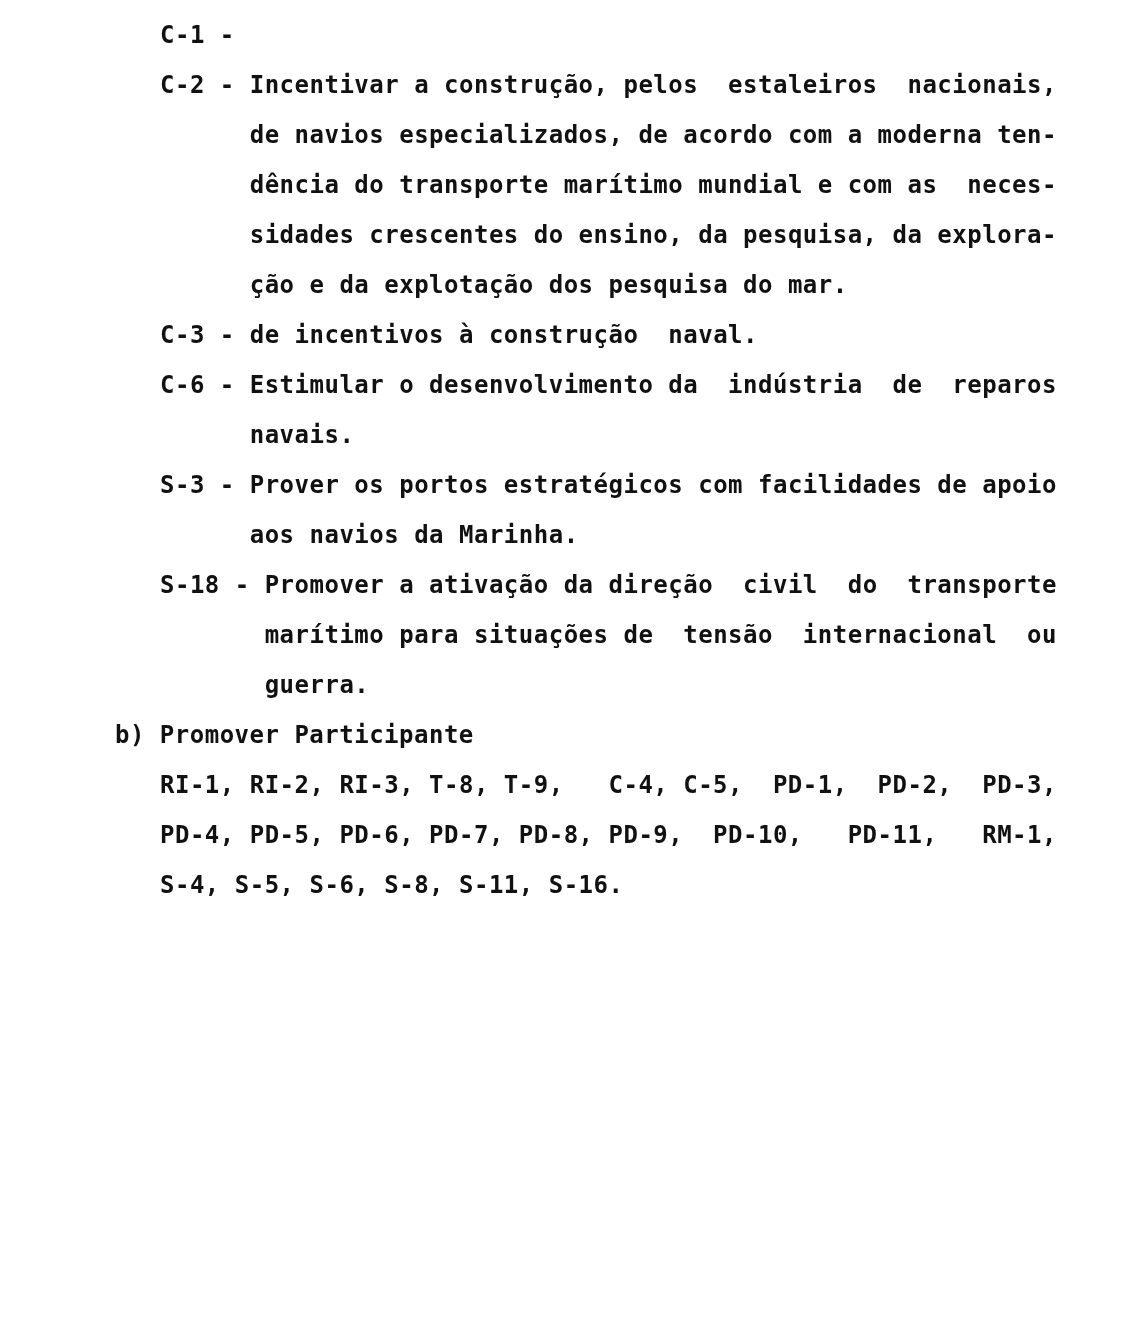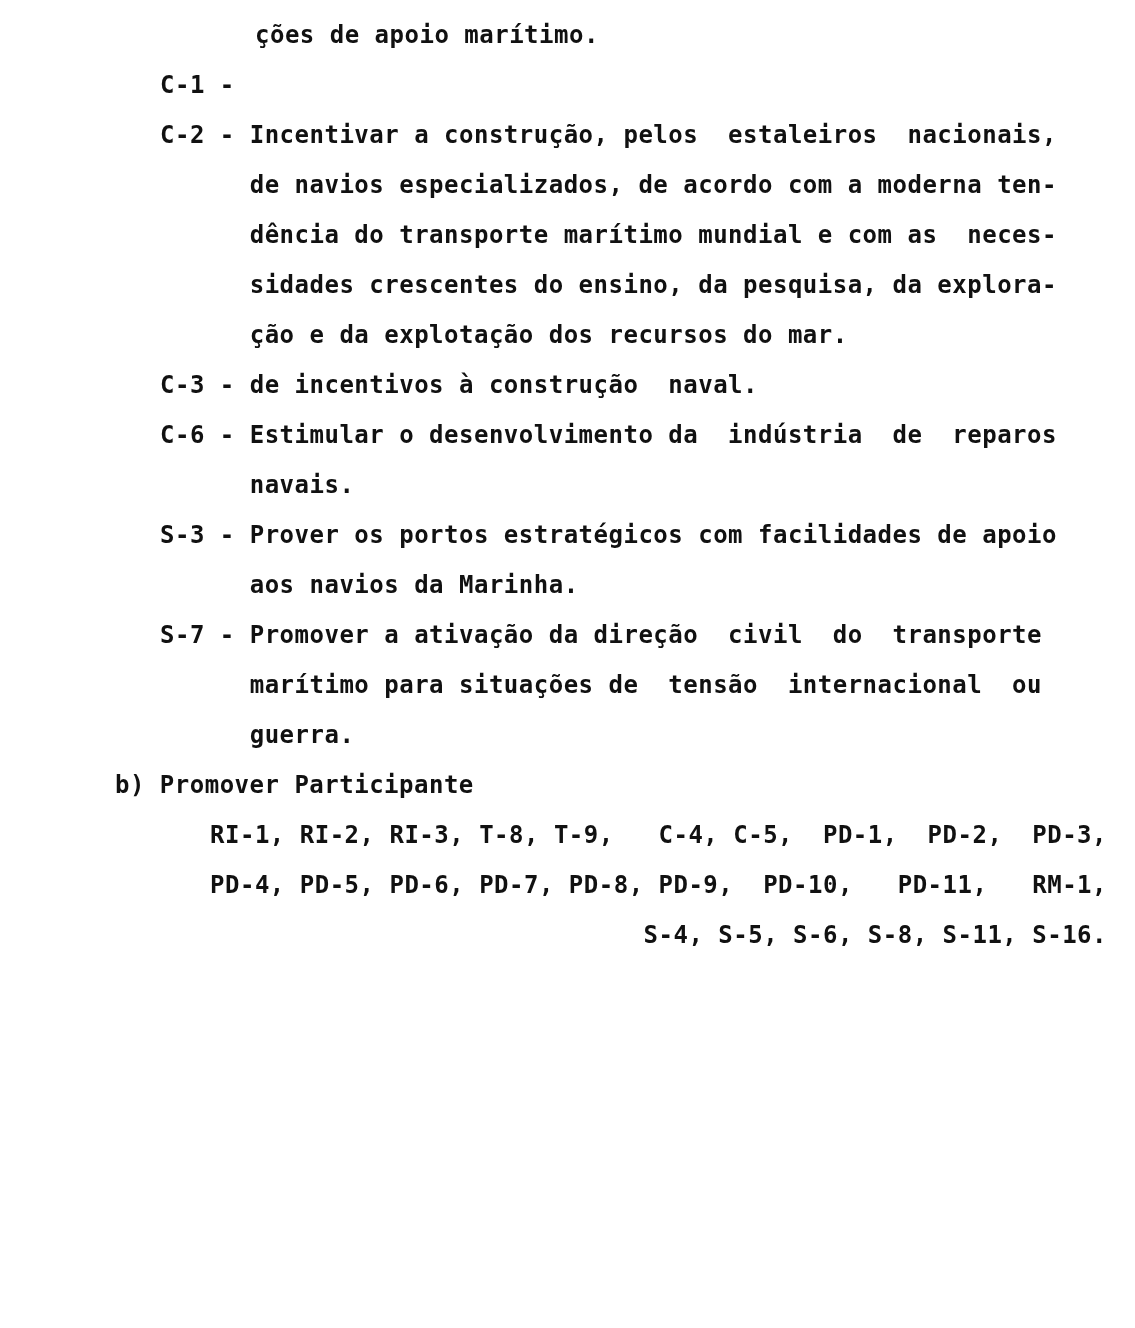--- a/index.html
+++ b/index.html
@@ -16,41 +16,40 @@
     line-height: 50px;
     letter-spacing: 0.5px;
     padding: 10px 28px 0 115px;
     overflow: hidden;
   }
   .line, .label { white-space: pre; }
   .cont-line { margin-left: 140px; }
   .item { display: flex; margin-left: 45px; }
   .item .label { flex: 0 0 auto; }
   .section-line { display: flex; }
-  .participants { margin-left: 45px; text-align: right; }
+  .participants { margin-left: 45px; }
 </style>
 </head>
 <body>
 
 <div class="page">
 
-  <div class="line cont-line">ções de apoio marítimo.</div>
 
   <div class="item">
     <span class="label">C-1 - </span>
   </div>
 
   <div class="item">
     <span class="label">C-2 - </span>
     <div class="lines">
       <div class="line">Incentivar a construção, pelos  estaleiros  nacionais,</div>
       <div class="line">de navios especializados, de acordo com a moderna ten-</div>
       <div class="line">dência do transporte marítimo mundial e com as  neces-</div>
       <div class="line">sidades crescentes do ensino, da pesquisa, da explora-</div>
-      <div class="line">ção e da explotação dos recursos do mar.</div>
+      <div class="line">ção e da explotação dos pesquisa do mar.</div>
     </div>
   </div>
 
   <div class="item">
     <span class="label">C-3 - </span>
     <div class="lines">
       <div class="line">de incentivos à construção  naval.</div>
     </div>
   </div>
 
@@ -65,21 +64,21 @@
   <div class="item">
     <span class="label">S-3 - </span>
     <div class="lines">
       <div class="line">Prover os portos estratégicos com facilidades de apoio</div>
       <div class="line">aos navios da Marinha.</div>
     </div>
   </div>
 
 
   <div class="item">
-    <span class="label">S-7 - </span>
+    <span class="label">S-18 - </span>
     <div class="lines">
       <div class="line">Promover a ativação da direção  civil  do  transporte</div>
       <div class="line">marítimo para situações de  tensão  internacional  ou</div>
       <div class="line">guerra.</div>
     </div>
   </div>
 
   <div class="section-line">
     <span class="label">b) </span>
     <span class="line">Promover Participante</span>

